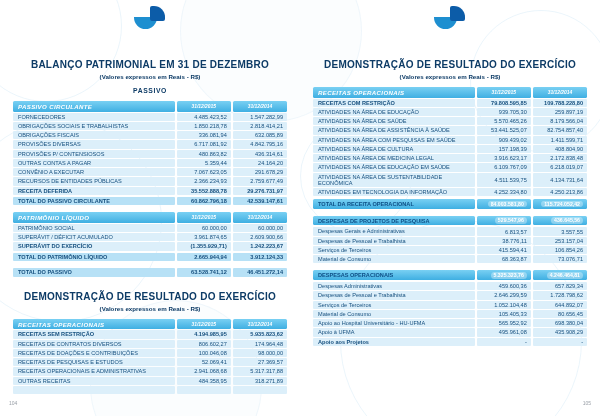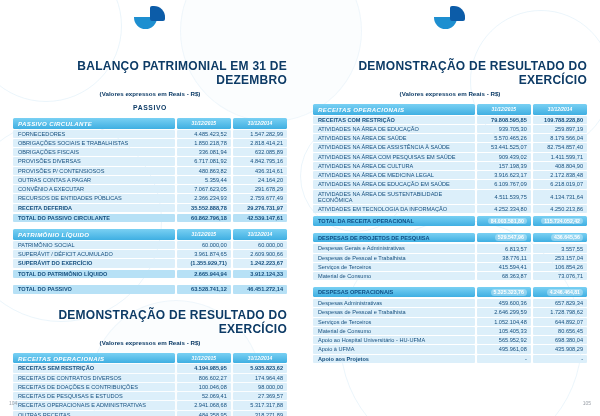--- a/index.html
+++ b/index.html
@@ -13,21 +13,21 @@
   }
   .deco{position:absolute;border:1px solid rgba(130,190,228,.16);border-radius:50%;pointer-events:none;}
   .deco.f{background:rgba(170,215,240,.05);border-color:rgba(130,190,228,.10);}
   .spread{display:flex;width:600px;height:416px;position:relative;}
   .page{width:300px;position:relative;padding:0 13px;box-sizing:border-box;}
 
   .logo{width:32px;height:27px;margin:5px auto 0;position:relative;}
   .logo .half{position:absolute;left:0;top:12px;width:23px;height:12px;background:#1E8FD0;border-radius:0 0 12px 12px;}
   .logo .quad{position:absolute;left:16px;top:1px;width:15px;height:15px;background:#0C5CA8;border-radius:2px 11px 2px 2px;}
 
-  .title{margin-top:27px;text-align:right;font-weight:bold;font-size:12px;letter-spacing:.25px;color:var(--title-ink);}
+  .title{margin-top:27px;text-align:center;font-weight:bold;font-size:10px;letter-spacing:.25px;color:var(--title-ink);}
   .subtitle{margin-top:3px;text-align:center;font-weight:bold;font-size:6.2px;color:var(--title-ink);}
   .section-label{margin-top:7px;text-align:center;font-weight:bold;font-size:6.8px;letter-spacing:.6px;color:var(--title-ink);}
   .dre-title{margin-top:14px;}
 
   .table{margin-top:7px;}
   .thead{display:flex;gap:2px;margin-bottom:1px;}
   .thead .hl{flex:0 0 59%;background:linear-gradient(180deg,var(--band-top),var(--band-bot));color:#fff;
     font-weight:bold;font-style:italic;font-size:6.1px;letter-spacing:.35px;display:flex;align-items:center;
     padding-left:5px;height:10.5px;border-radius:1.5px;box-sizing:border-box;}
   .thead .hv{flex:1;background:linear-gradient(180deg,var(--band-top),var(--band-bot));color:#fff;font-weight:bold;

